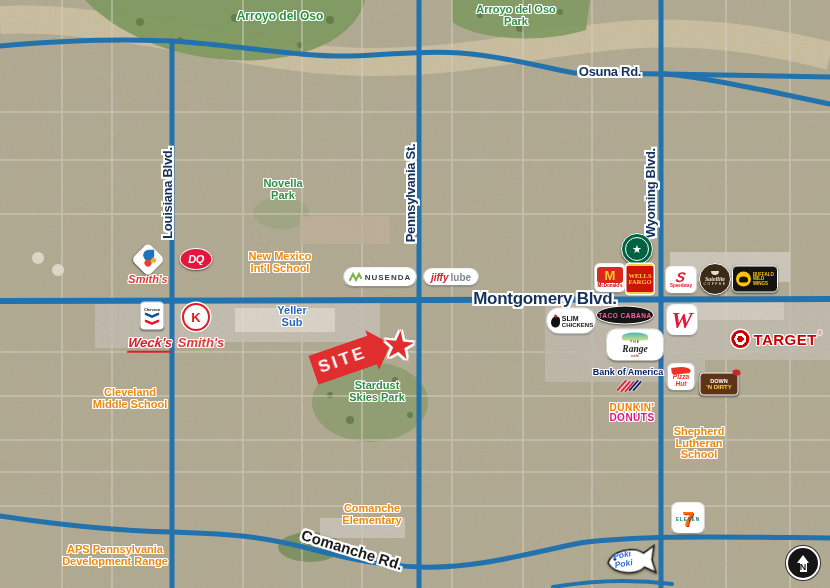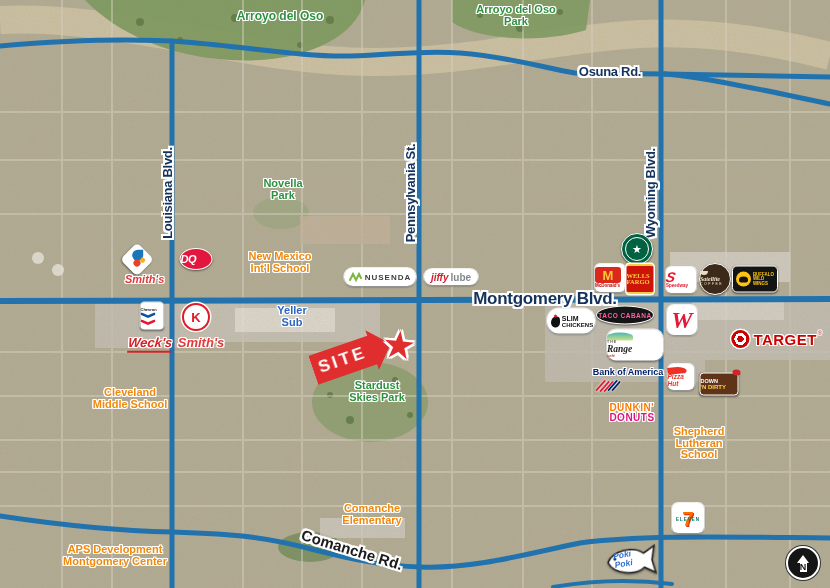--- a/index.html
+++ b/index.html
@@ -13,21 +13,21 @@
   .ol2{text-shadow:-2px -2px 0 #fff,2px -2px 0 #fff,-2px 2px 0 #fff,2px 2px 0 #fff,
        0 -2px 0 #fff,0 2px 0 #fff,-2px 0 0 #fff,2px 0 0 #fff,
        -1px -1px 0 #fff,1px -1px 0 #fff,-1px 1px 0 #fff,1px 1px 0 #fff;}
   .street{color:#14325c;letter-spacing:-0.3px;padding-left:16px;}
   .vert{writing-mode:vertical-rl;transform:translate(-50%,-50%) rotate(180deg);}
   .park{color:#2f9140;font-size:11px;}
   .school{color:#ef8a0e;font-size:11px;}
   .sticker{position:absolute;transform:translate(-50%,-50%);background:#fff;
        border-radius:6px;box-shadow:0 1px 2px rgba(0,0,0,.55),0 0 0 1px rgba(255,255,255,.9);
        display:flex;align-items:center;justify-content:center;text-align:center;}
-  .col{display:flex;flex-direction:column;align-items:flex-start;justify-content:center;line-height:1;}
+  .col{display:flex;flex-direction:column;align-items:center;justify-content:center;line-height:1;}
   
   #site-arrow{position:absolute;left:311px;top:336px;width:82px;height:42px;
        background:#e02d2d;transform:rotate(-19deg);
        clip-path:polygon(0 14%,76% 14%,76% 0,100% 50%,76% 100%,76% 86%,0 86%);
        display:flex;align-items:center;filter:drop-shadow(0 0 1px #fff);}
   #site-arrow span{color:#fff;font-weight:bold;font-size:17px;letter-spacing:3px;
        width:76%;text-align:center;}
   #site-star{position:absolute;left:399px;top:345px;transform:translate(-50%,-50%) rotate(6deg);
        color:#e02d2d;font-size:38px;line-height:1;
        text-shadow:-2px -2px 0 #fff,2px -2px 0 #fff,-2px 2px 0 #fff,2px 2px 0 #fff,
@@ -168,22 +168,22 @@
   <div class="lbl school ol1" style="left:699px;top:443px;">
     <div>Shepherd</div>
     <div>Lutheran</div>
     <div>School</div>
   </div>
   <div class="lbl school ol1" style="left:372px;top:515px;">
     <div>Comanche</div>
     <div>Elementary</div>
   </div>
   <div class="lbl school ol1" style="left:115px;top:556px;">
-    <div>APS Development</div>
-    <div>Montgomery Center</div>
+    <div>APS Pennsylvania</div>
+    <div>Development Range</div>
   </div>
 
   <div class="lbl ol1" style="left:292px;top:317px;color:#2b66c4;font-size:11px;">
     <div>Yeller</div>
     <div>Sub</div>
   </div>
 
   <div id="site-arrow">
     <span>SITE</span>
   </div>

